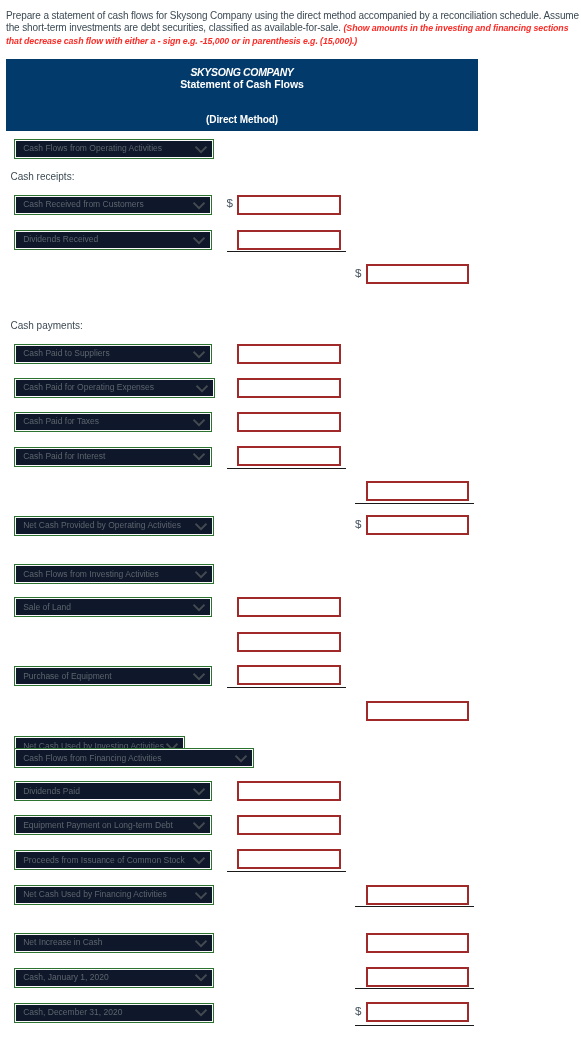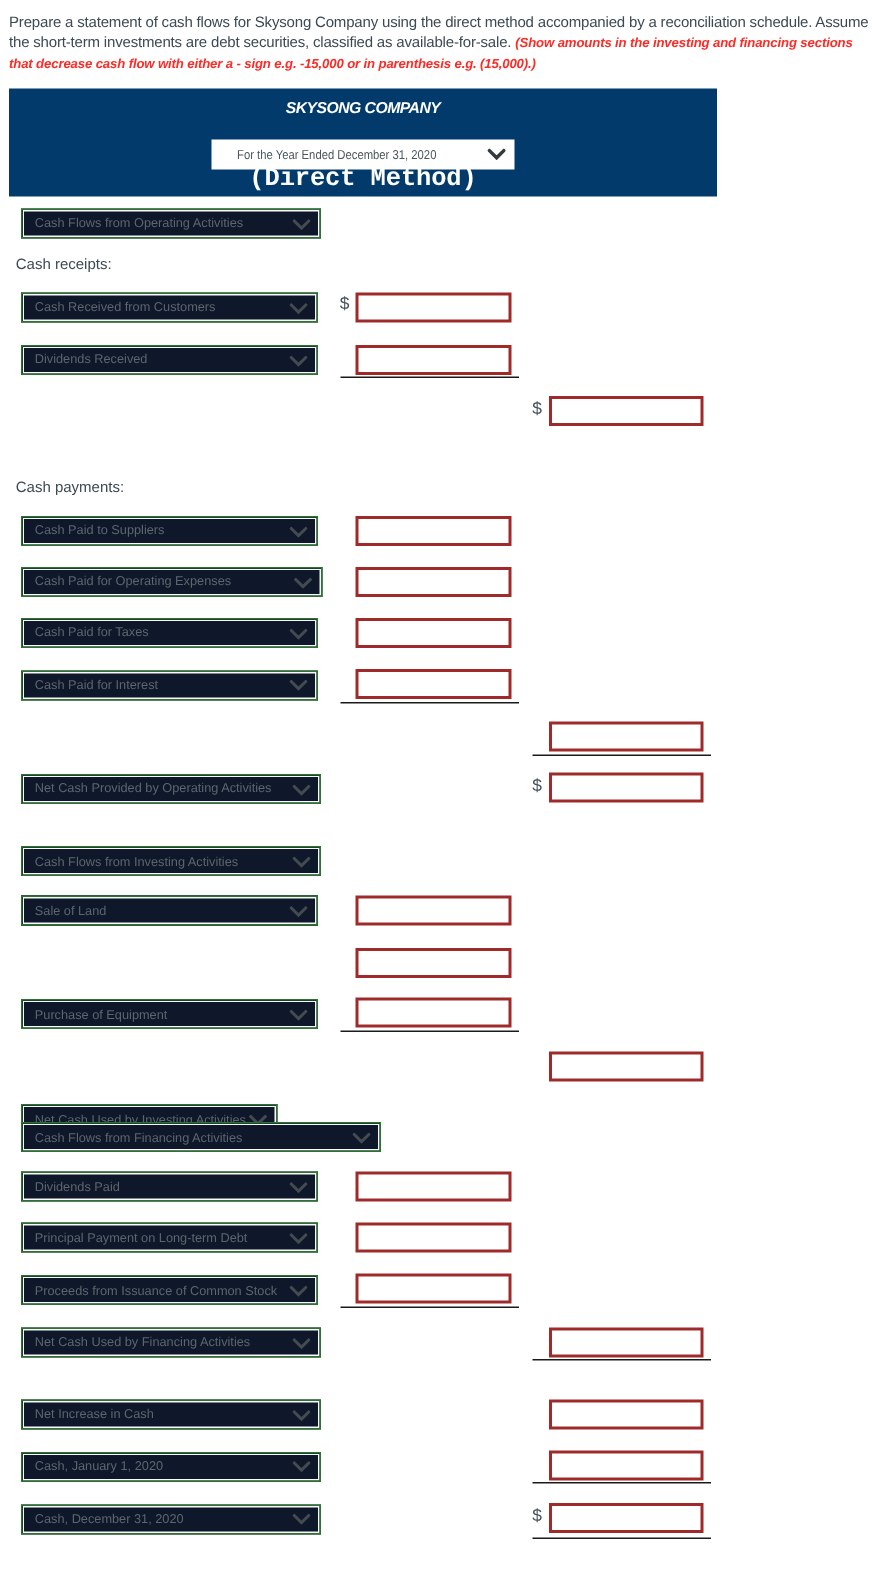--- a/index.html
+++ b/index.html
@@ -11,21 +11,21 @@
   #instructions{left:6px;top:9.5px;width:575px;font-size:10px;letter-spacing:-0.12px;
                 line-height:12.6px;color:#3c4a54;}
   #instructions .emph{color:#fc2b26;font-style:italic;font-weight:bold;font-size:8.8px;
                 letter-spacing:-0.1px;}
 
   
   #stmt-header{left:6px;top:59px;width:472px;height:72px;background:#023a6b;color:#ffffff;}
   #stmt-header .line{width:100%;text-align:center;font-weight:bold;font-size:10.5px;line-height:12px;}
   #company{top:7.1px;letter-spacing:-0.35px;font-style:italic;}
   #stmt-title{top:19.1px;letter-spacing:-0.05px;}
-  #stmt-header #method{top:55.4px;font-size:17px;letter-spacing:-0.1px;font-family:Liberation Mono, monospace;}
+  #stmt-header #method{top:55.4px;font-size:10px;letter-spacing:-0.1px;}
   #period-select{position:absolute;left:134.8px;top:34px;width:202.3px;height:20px;background:#ffffff;
        border:none;color:#4a575f;font-size:8.6px;font-family:"Liberation Sans",sans-serif;}
   #period-select .lbl{position:absolute;left:17px;top:5.2px;white-space:nowrap;
        display:inline-block;transform:scaleX(0.875);transform-origin:left top;}
   #period-select .chev{position:absolute;left:183.8px;top:5.7px;line-height:0;}
 
   
   .sel{position:absolute;height:20px;background:#0f172a;border:1.2px solid #2c7330;
        box-sizing:border-box;box-shadow:inset 0 0 0 1px #fbf9fb;}
   .sel .lbl{position:absolute;left:8.4px;top:3.6px;font-size:8.5px;color:#5c666d;white-space:nowrap;}
@@ -39,28 +39,21 @@
   
   .cap{position:absolute;font-size:10px;color:#3c4a54;}
 </style>
 </head>
 <body>
 
 <div class="abs" id="instructions"><span>Prepare a statement of cash flows for Skysong Company using the direct method accompanied by a reconciliation schedule. Assume the short-term investments are debt securities, classified as available-for-sale. </span><span class="emph">(Show amounts in the investing and financing sections that decrease cash flow with either a - sign e.g. -15,000 or in parenthesis e.g. (15,000).)</span></div>
 
 <div class="abs" id="stmt-header">
   <div class="abs line" id="company">SKYSONG COMPANY</div>
-  <div id="period-select">
-    <span class="lbl">For the Year Ended December 31, 2020</span>
-    <span class="chev">
-      <svg width="12.2" height="8" viewBox="0 0 12.2 8">
-          <path d="M1.3 1.4 L6.1 6.2 L10.9 1.4" fill="none" stroke="#333a3f" stroke-width="2.3" stroke-linecap="square"></path>
-        </svg>
-    </span>
-  </div>
+  <div class="abs line" id="stmt-title">Statement of Cash Flows</div>
   <div class="abs line" id="method">(Direct Method)</div>
 </div>
 
 <div id="rows-container">
     <div class="sel" style="left:13.8px;top:138.7px;width:200.2px;">
       <span class="lbl">Cash Flows from Operating Activities</span>
       <span class="chev"><svg width="12" height="8" viewBox="0 0 12 8">
           <path d="M1.2 1.4 L6 6.1 L10.8 1.4" fill="none" stroke="#444b50" stroke-width="2" stroke-linecap="square"></path>
         </svg></span>
     </div>
@@ -163,21 +156,21 @@
         </svg></span>
     </div>
     <div class="sel" style="left:13.8px;top:781.3px;width:198px;">
       <span class="lbl">Dividends Paid</span>
       <span class="chev"><svg width="12" height="8" viewBox="0 0 12 8">
           <path d="M1.2 1.4 L6 6.1 L10.8 1.4" fill="none" stroke="#444b50" stroke-width="2" stroke-linecap="square"></path>
         </svg></span>
     </div>
     <div class="inp" style="left:237px;top:781.3px;width:104px;"></div>
     <div class="sel" style="left:13.8px;top:815.3px;width:198px;">
-      <span class="lbl">Principal Payment on Long-term Debt</span>
+      <span class="lbl">Equipment Payment on Long-term Debt</span>
       <span class="chev"><svg width="12" height="8" viewBox="0 0 12 8">
           <path d="M1.2 1.4 L6 6.1 L10.8 1.4" fill="none" stroke="#444b50" stroke-width="2" stroke-linecap="square"></path>
         </svg></span>
     </div>
     <div class="inp" style="left:237px;top:815.3px;width:104px;"></div>
     <div class="sel" style="left:13.8px;top:850px;width:198px;">
       <span class="lbl">Proceeds from Issuance of Common Stock</span>
       <span class="chev"><svg width="12" height="8" viewBox="0 0 12 8">
           <path d="M1.2 1.4 L6 6.1 L10.8 1.4" fill="none" stroke="#444b50" stroke-width="2" stroke-linecap="square"></path>
         </svg></span>

